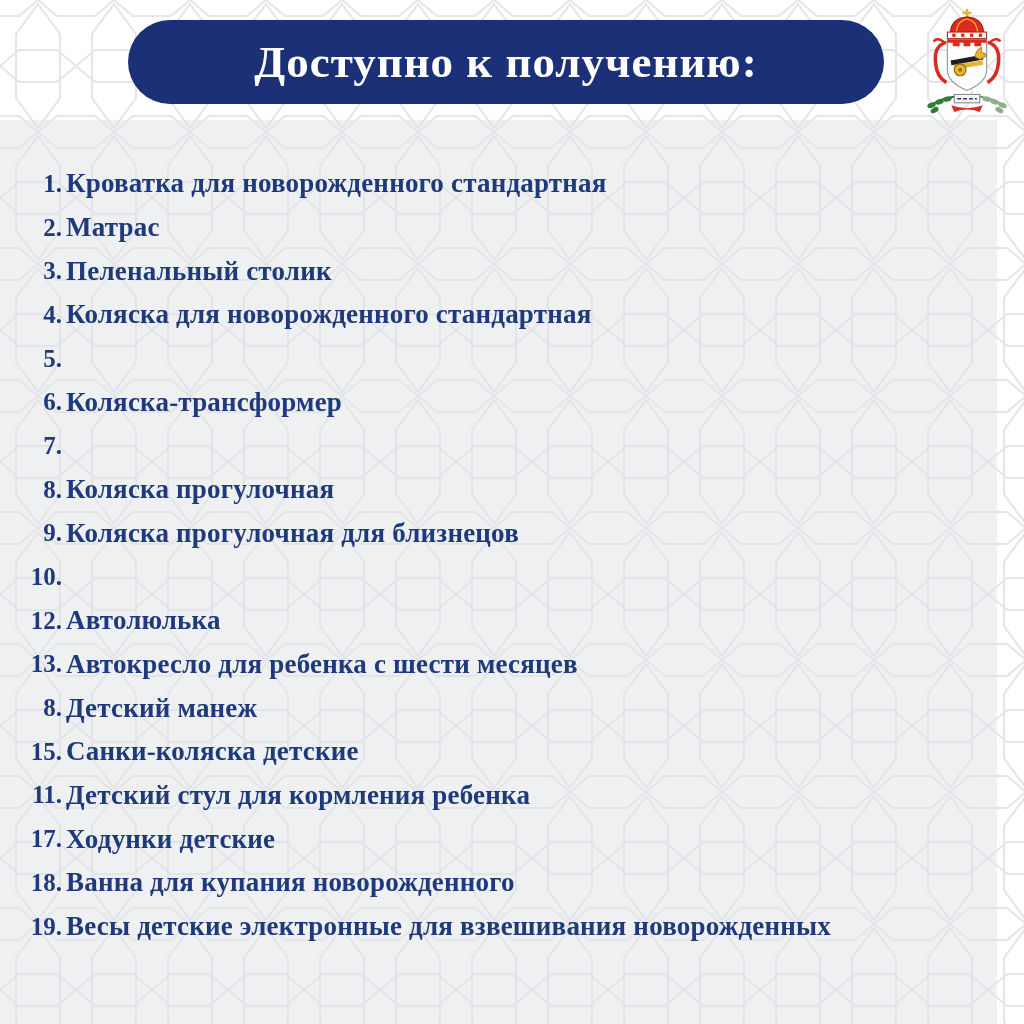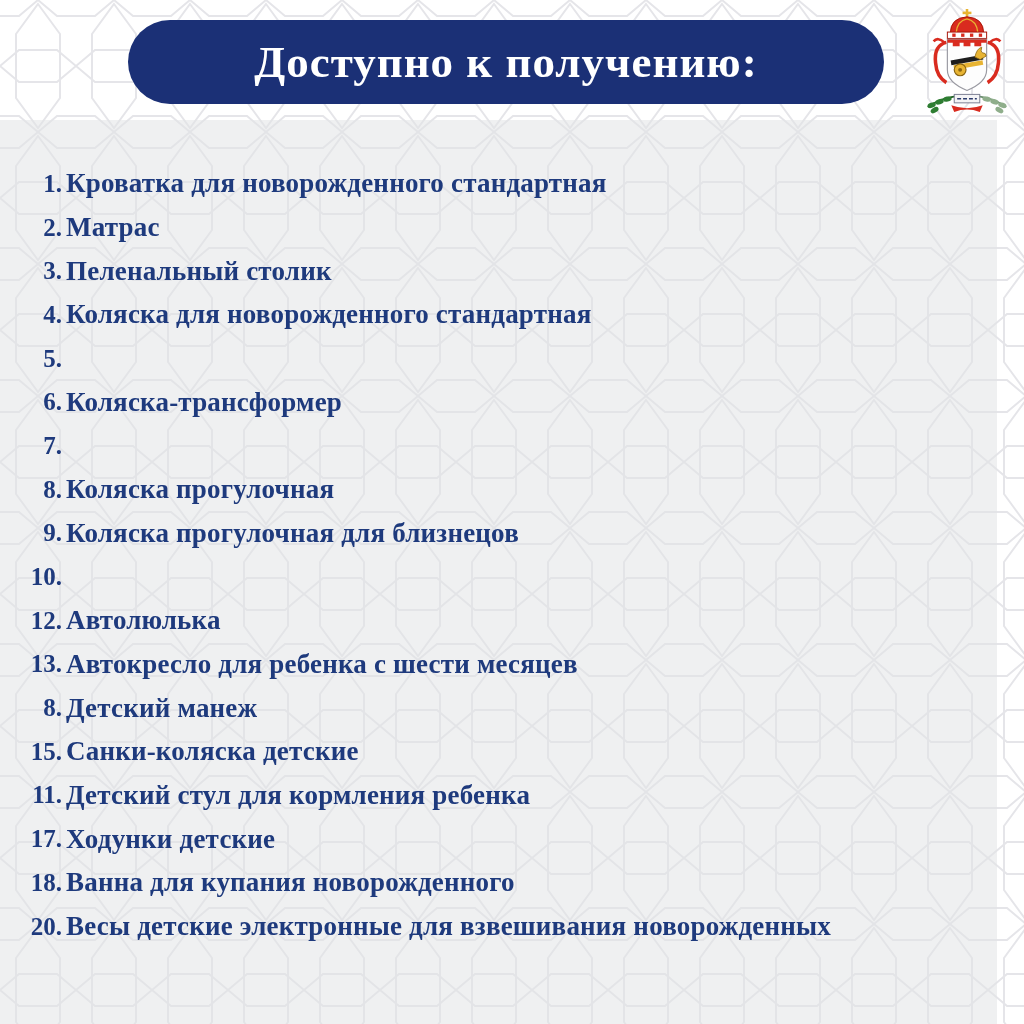--- a/index.html
+++ b/index.html
@@ -191,16 +191,16 @@
     </div>
   <div class="row">
       <span class="num">17.</span>
       <span class="txt">Ходунки детские</span>
     </div>
   <div class="row">
       <span class="num">18.</span>
       <span class="txt">Ванна для купания новорожденного</span>
     </div>
   <div class="row">
-      <span class="num">20.</span>
+      <span class="num">19.</span>
       <span class="txt">Весы детские электронные для взвешивания новорожденных</span>
     </div>
 </div>
 
 </body></html>

